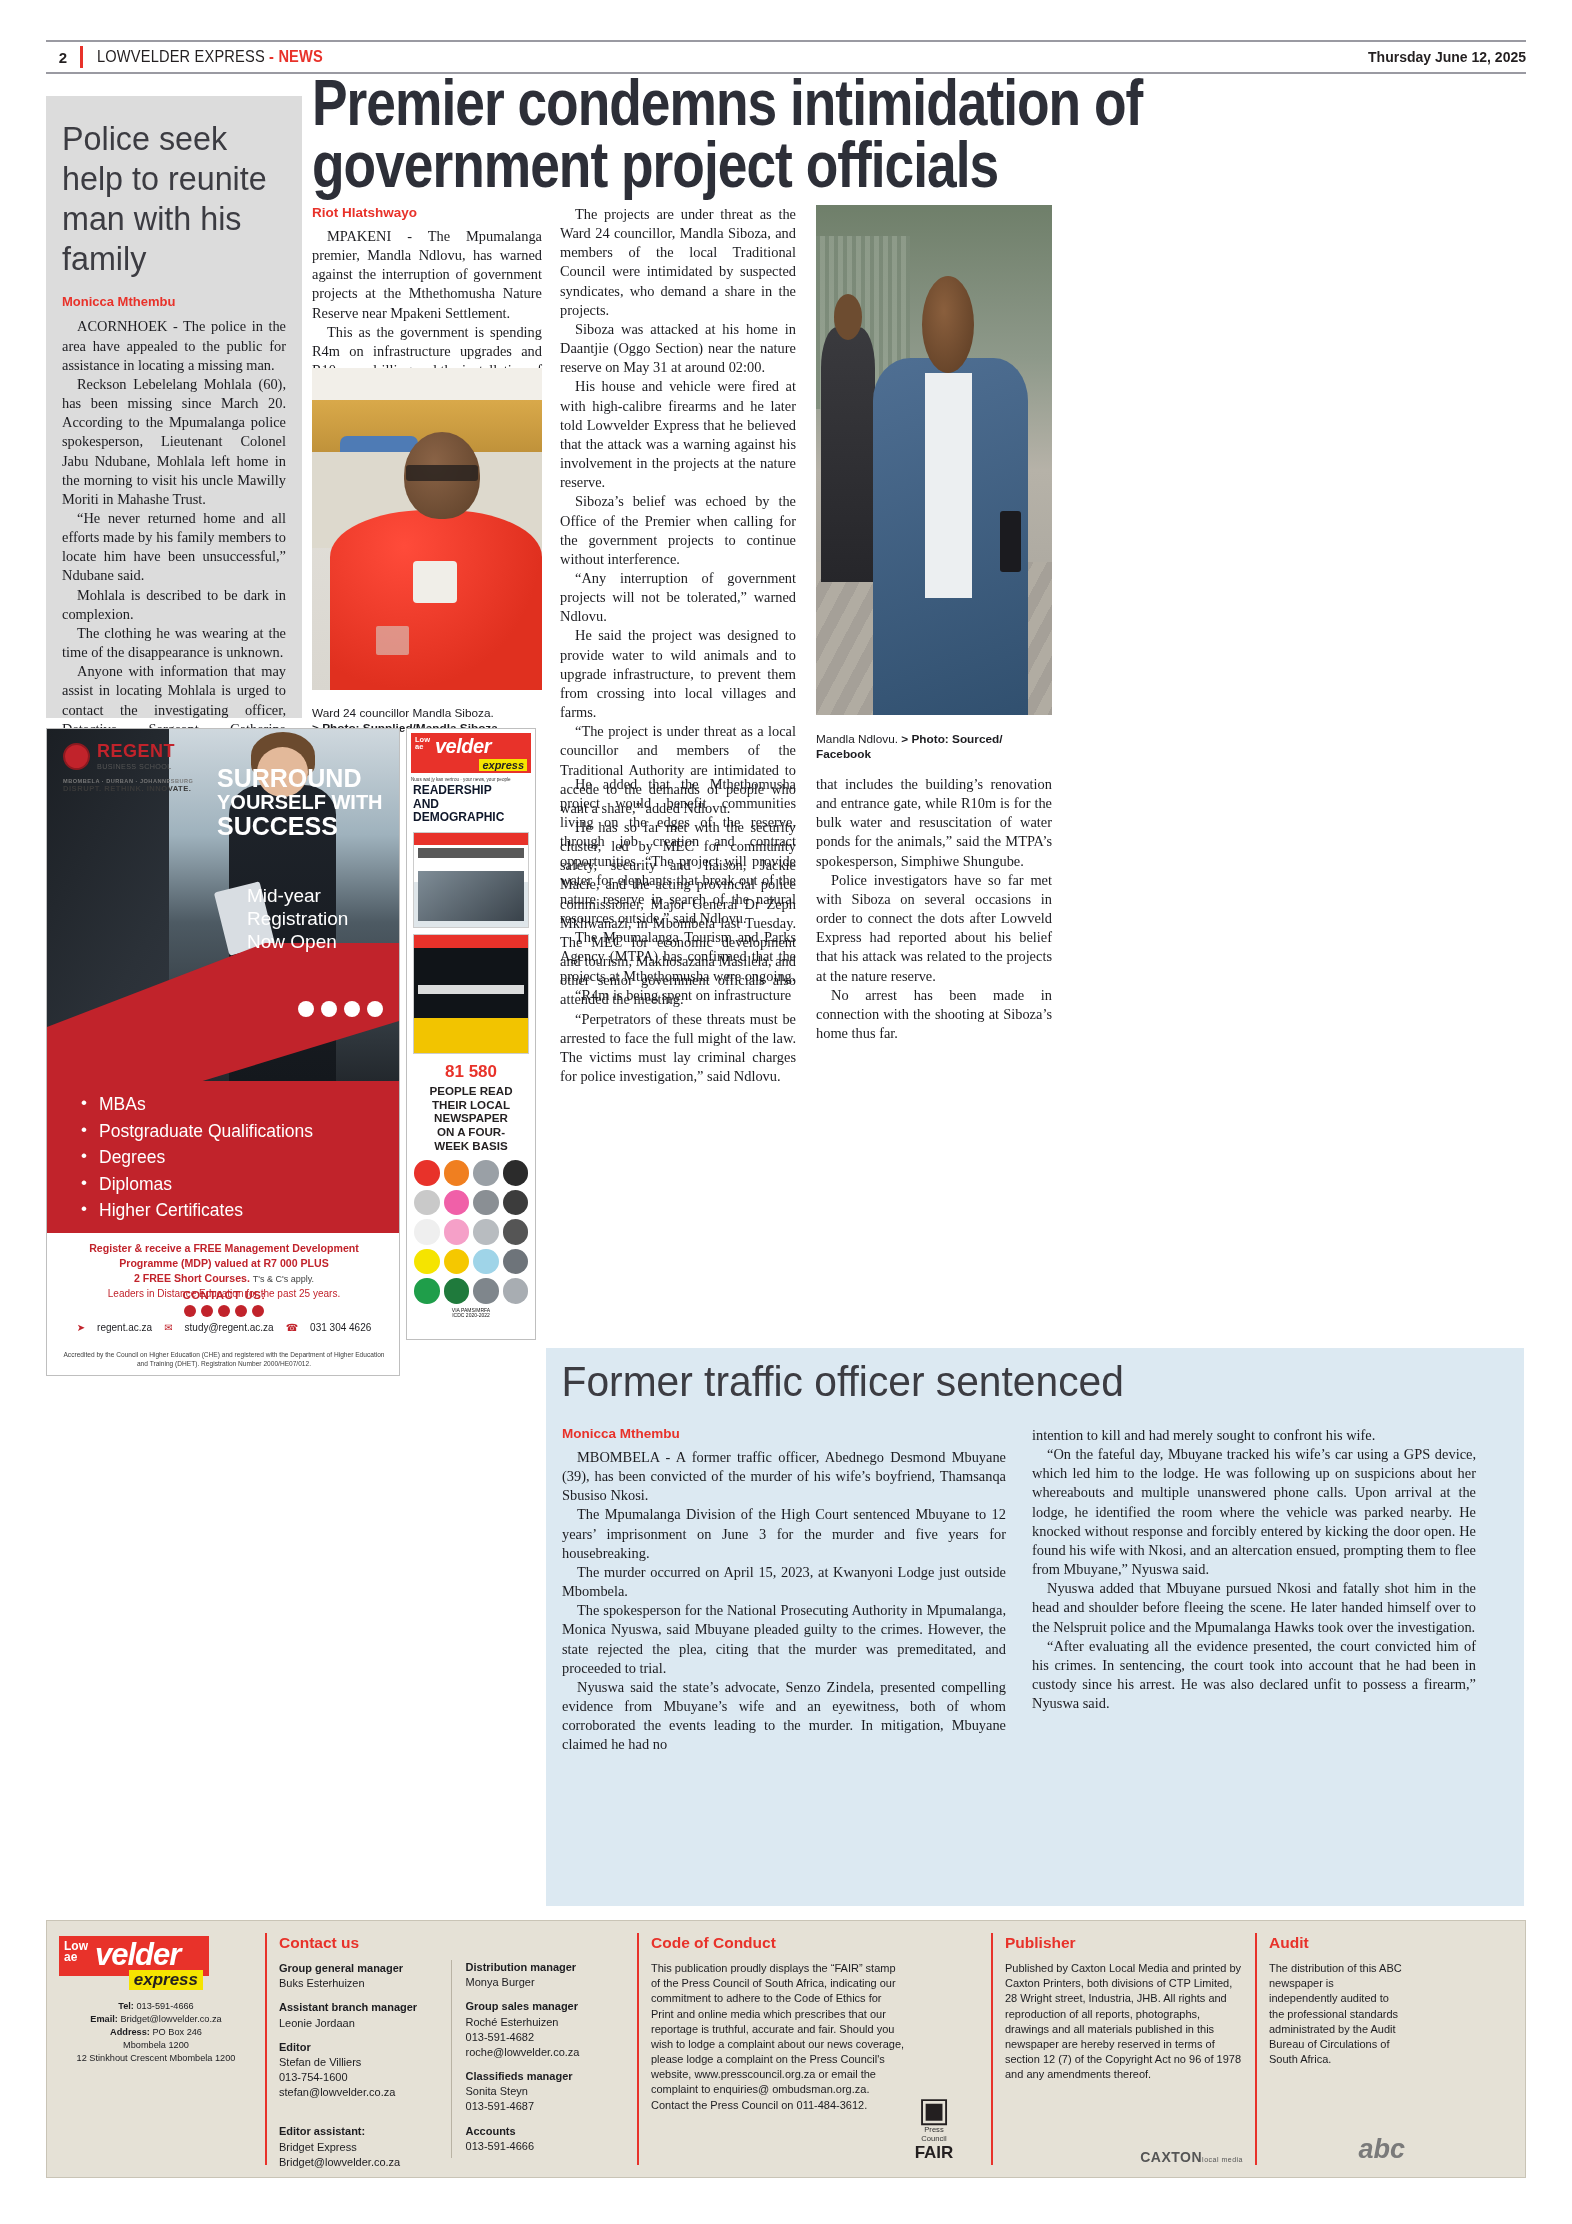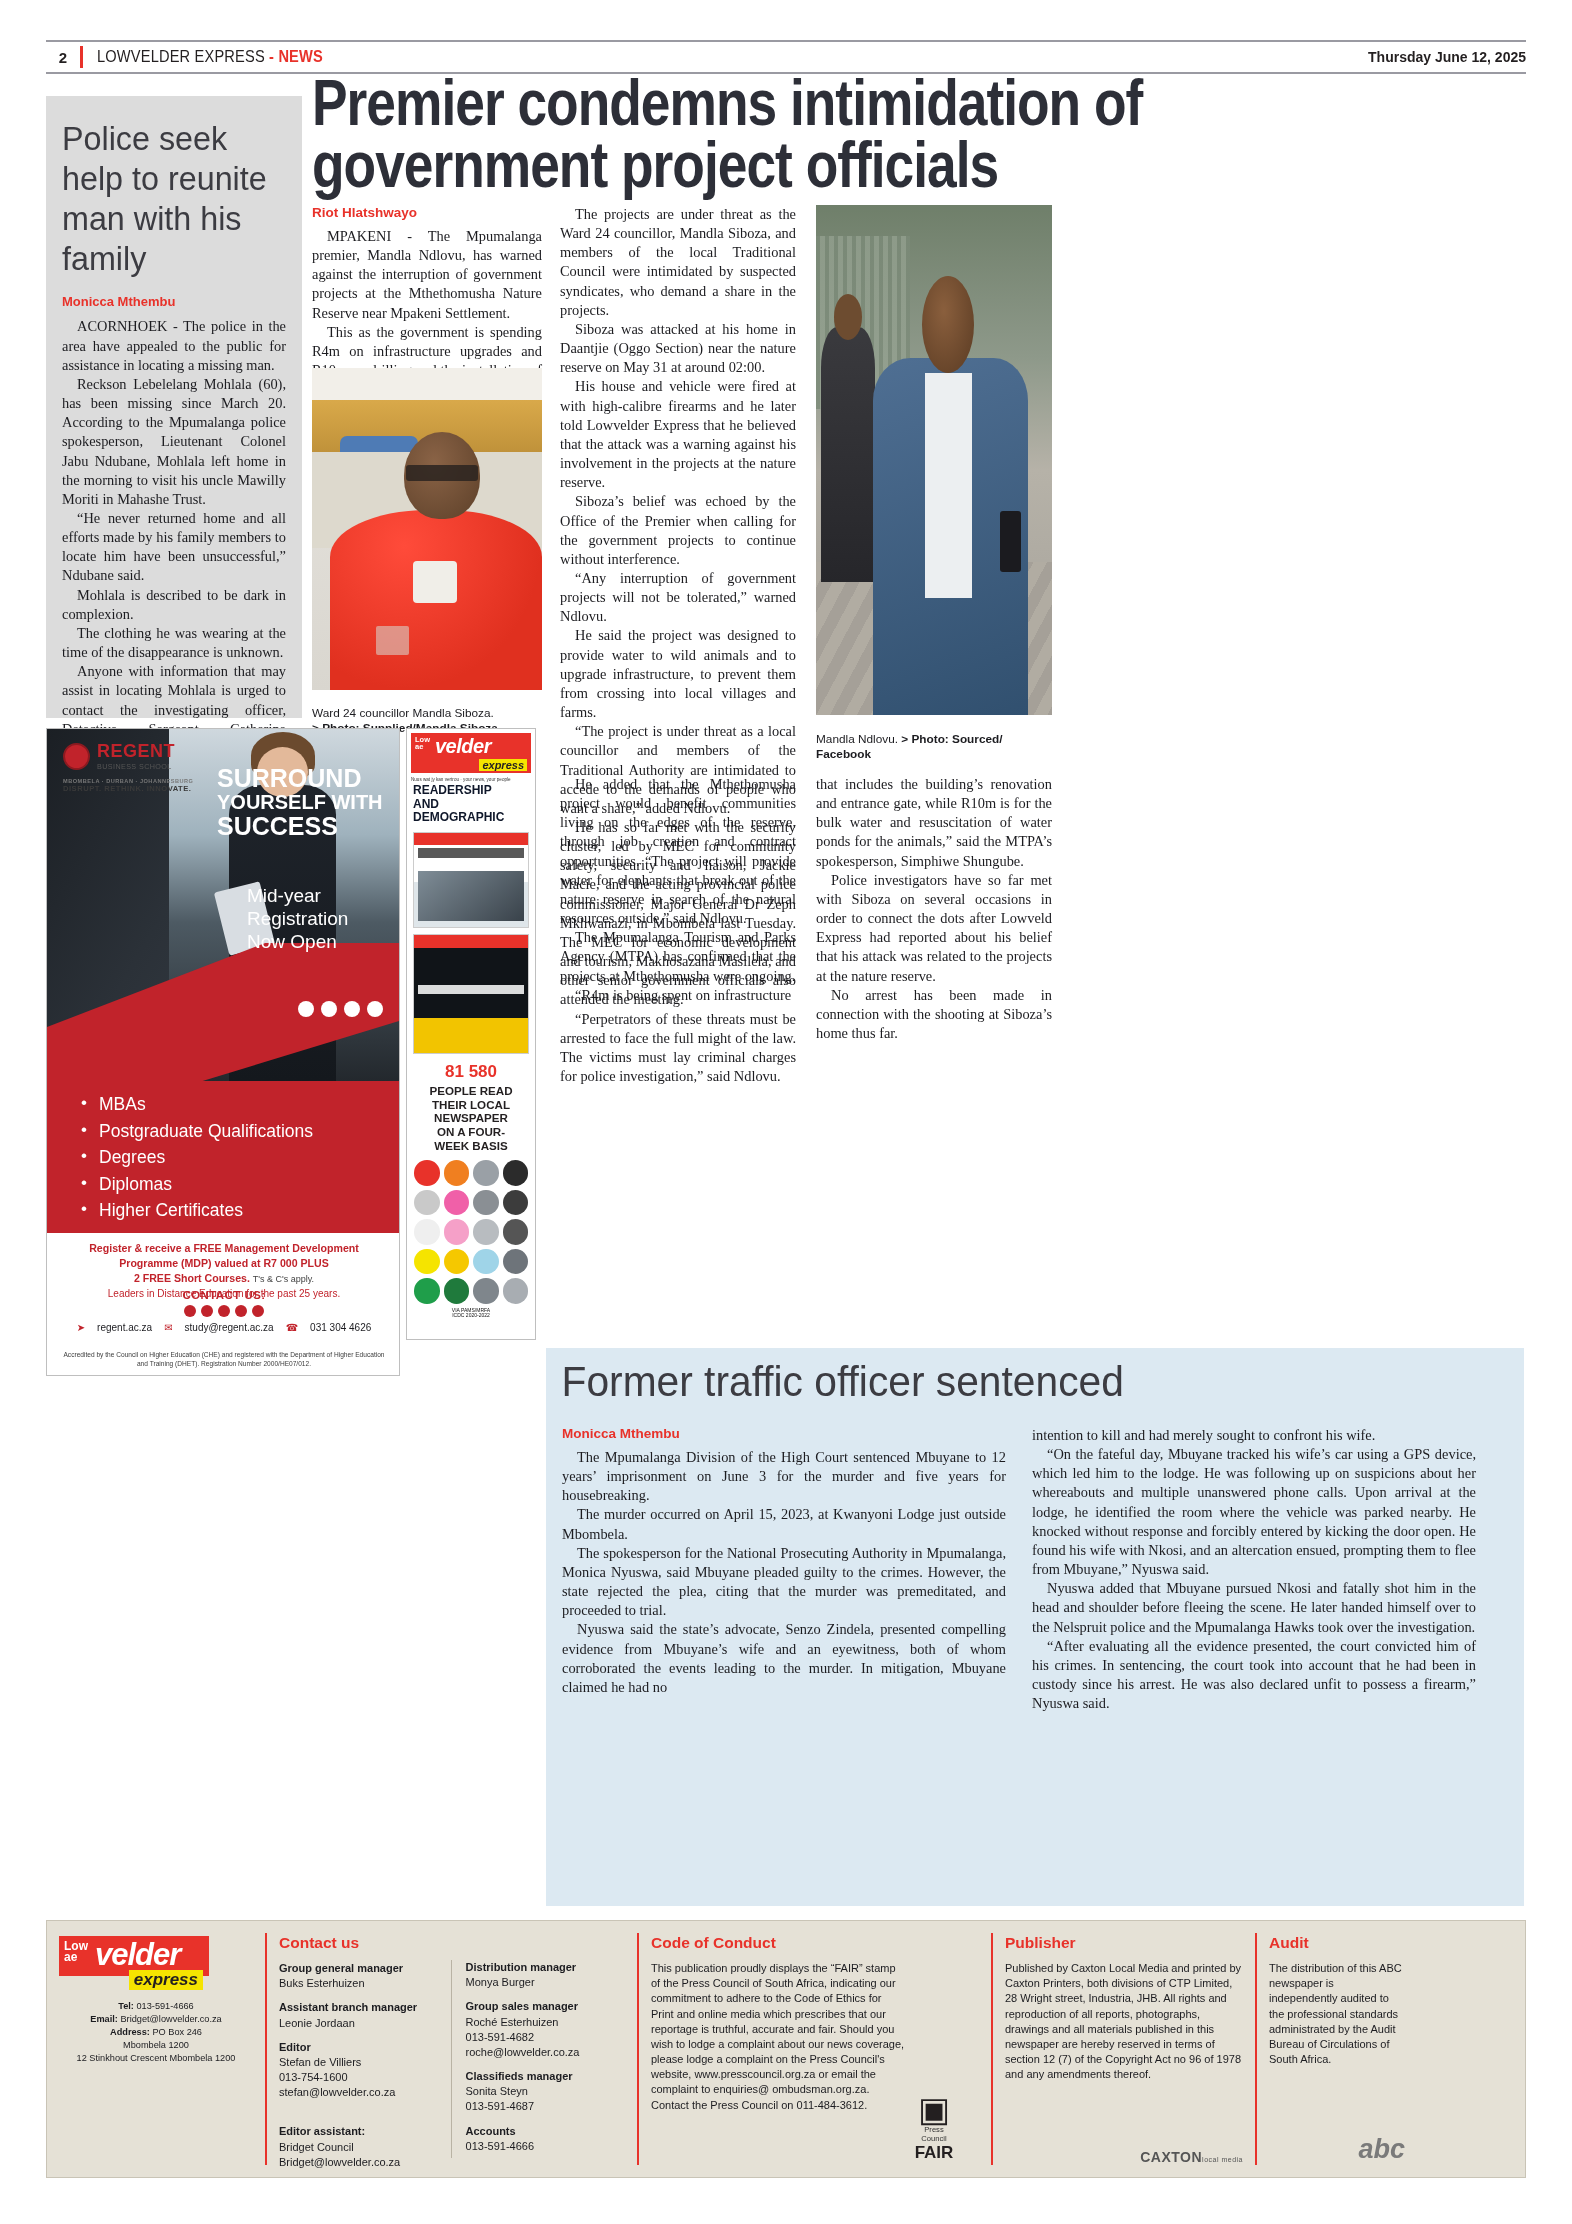--- a/index.html
+++ b/index.html
@@ -660,20 +660,21 @@
       <span>ICDC 2020-2022</span>
     </div>
   </div>
 
   <div class="story2">
     <div class="s2-head">Former traffic officer sentenced</div>
     <div class="s2-cols">
       <div class="s2-col">
         <div class="col-byline">Monicca Mthembu</div>
         <div class="body-text">
+          <p>MBOMBELA - A former traffic officer, Abednego Desmond Mbuyane (39), has been convicted of the murder of his wife’s boyfriend, Thamsanqa Sbusiso Nkosi.</p>
           <p>The Mpumalanga Division of the High Court sentenced Mbuyane to 12 years’ imprisonment on June 3 for the murder and five years for housebreaking.</p>
           <p>The murder occurred on April 15, 2023, at Kwanyoni Lodge just outside Mbombela.</p>
           <p>The spokesperson for the National Prosecuting Authority in Mpumalanga, Monica Nyuswa, said Mbuyane pleaded guilty to the crimes. However, the state rejected the plea, citing that the murder was premeditated, and proceeded to trial.</p>
           <p>Nyuswa said the state’s advocate, Senzo Zindela, presented compelling evidence from Mbuyane’s wife and an eyewitness, both of whom corroborated the events leading to the murder. In mitigation, Mbuyane claimed he had no</p>
         </div>
       </div>
       <div class="s2-col">
         <div class="body-text">
           <p class="noind">intention to kill and had merely sought to confront his wife.</p>
           <p>“On the fateful day, Mbuyane tracked his wife’s car using a GPS device, which led him to the lodge. He was following up on suspicions about her whereabouts and multiple unanswered phone calls. Upon arrival at the lodge, he identified the room where the vehicle was parked nearby. He knocked without response and forcibly entered by kicking the door open. He found his wife with Nkosi, and an altercation ensued, prompting them to flee from Mbuyane,” Nyuswa said.</p>
@@ -706,21 +707,21 @@
 
     <div class="cp-div"></div>
 
     <div class="cp-seg" style="width:370px;display:flex;gap:14px;">
       <div style="width:168px;">
         <div class="cp-h">Contact us</div>
         <div class="cp-b" id="contacts-col1">
             <div style="margin-bottom: 9px;"><b>Group general manager</b><div>Buks Esterhuizen</div></div>
             <div style="margin-bottom: 9px;"><b>Assistant branch manager</b><div>Leonie Jordaan</div></div>
             <div style="margin-bottom: 24px;"><b>Editor</b><div>Stefan de Villiers</div><div>013-754-1600</div><div>stefan@lowvelder.co.za</div></div>
-            <div style="margin-bottom: 9px;"><b>Editor assistant:</b><div>Bridget Council</div><div>Bridget@lowvelder.co.za</div></div>
+            <div style="margin-bottom: 9px;"><b>Editor assistant:</b><div>Bridget Express</div><div>Bridget@lowvelder.co.za</div></div>
           </div>
       </div>
       <div style="width:1px;background:#b9b3a4;margin:26px 0 6px 0;"></div>
       <div style="width:170px;padding-top:26px;">
         <div class="cp-b" id="contacts-col2">
             <div style="margin-bottom: 9px;"><b>Distribution manager</b><div>Monya Burger</div></div>
             <div style="margin-bottom: 9px;"><b>Group sales manager</b><div>Roché Esterhuizen</div><div>013-591-4682</div><div>roche@lowvelder.co.za</div></div>
             <div style="margin-bottom: 9px;"><b>Classifieds manager</b><div>Sonita Steyn</div><div>013-591-4687</div></div>
             <div style="margin-bottom: 9px;"><b>Accounts</b><div>013-591-4666</div></div>
           </div>

